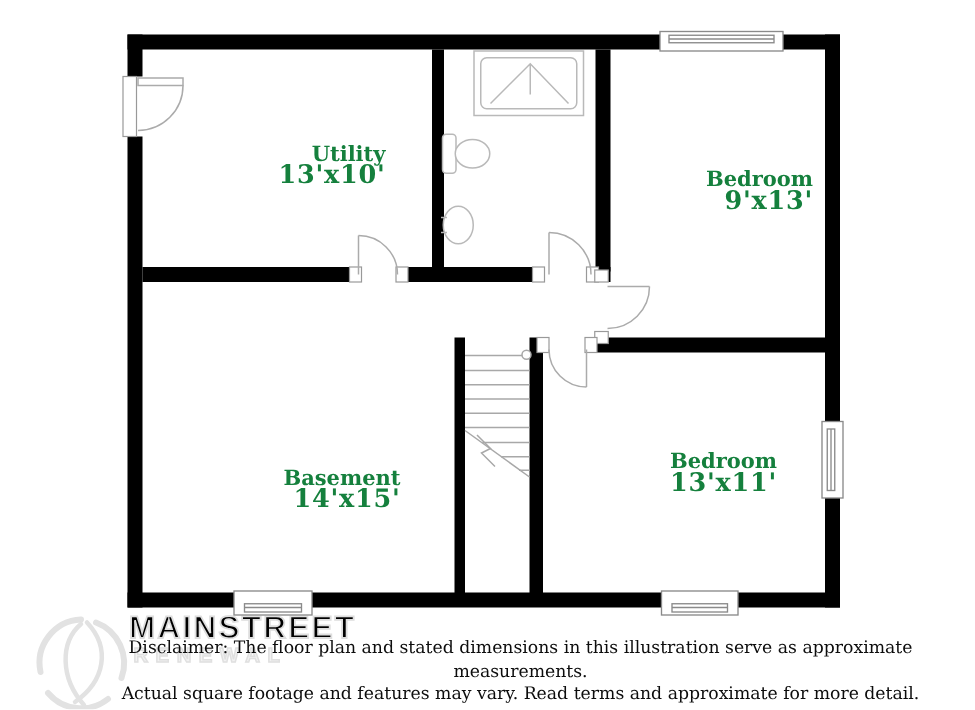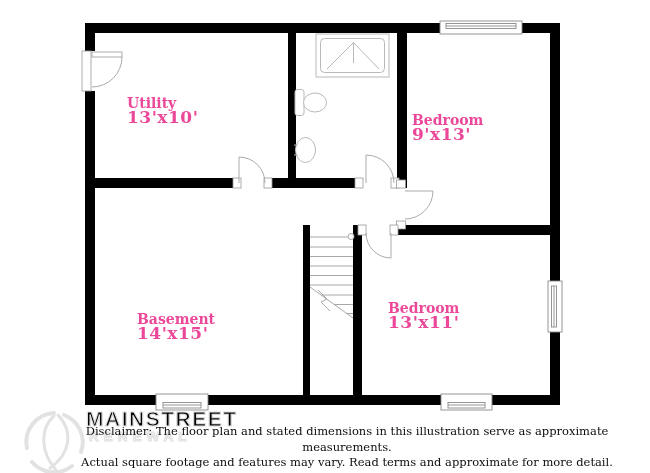--- a/index.html
+++ b/index.html
@@ -1,22 +1,22 @@
 <!DOCTYPE html>
 <html><head>
 <meta charset="utf-8">
 <style>
   html,body{margin:0;padding:0;background:#fff;}
   .canvas{position:relative;width:650px;height:473px;background:#fff;overflow:hidden;}
   svg{display:block;}
   .floorplan{position:absolute;left:0;top:0;}
 
   
-  .room-label{position:absolute;width:130px;text-align:left;
-    font-family:"DejaVu Serif",serif;font-weight:bold;color:#ec4899;}
+  .room-label{position:absolute;width:130px;text-align:right;
+    font-family:"DejaVu Serif",serif;font-weight:bold;color:#15803d;}
   .room-name{font-size:14px;line-height:14px;}
   .room-dims{font-size:17px;line-height:14px;letter-spacing:.5px;}
 
   
   .watermark{position:absolute;left:0;top:398;}
   .wm-globe{position:absolute;left:20px;top:408px;}
   .wm-line1{position:absolute;left:86px;top:407px;
     font-family:"Liberation Sans",sans-serif;font-weight:bold;font-size:21px;
     letter-spacing:1.5px;color:#000000;-webkit-text-stroke:1.2px #dedede;white-space:nowrap;}
   .wm-line2{position:absolute;left:89px;top:429px;

